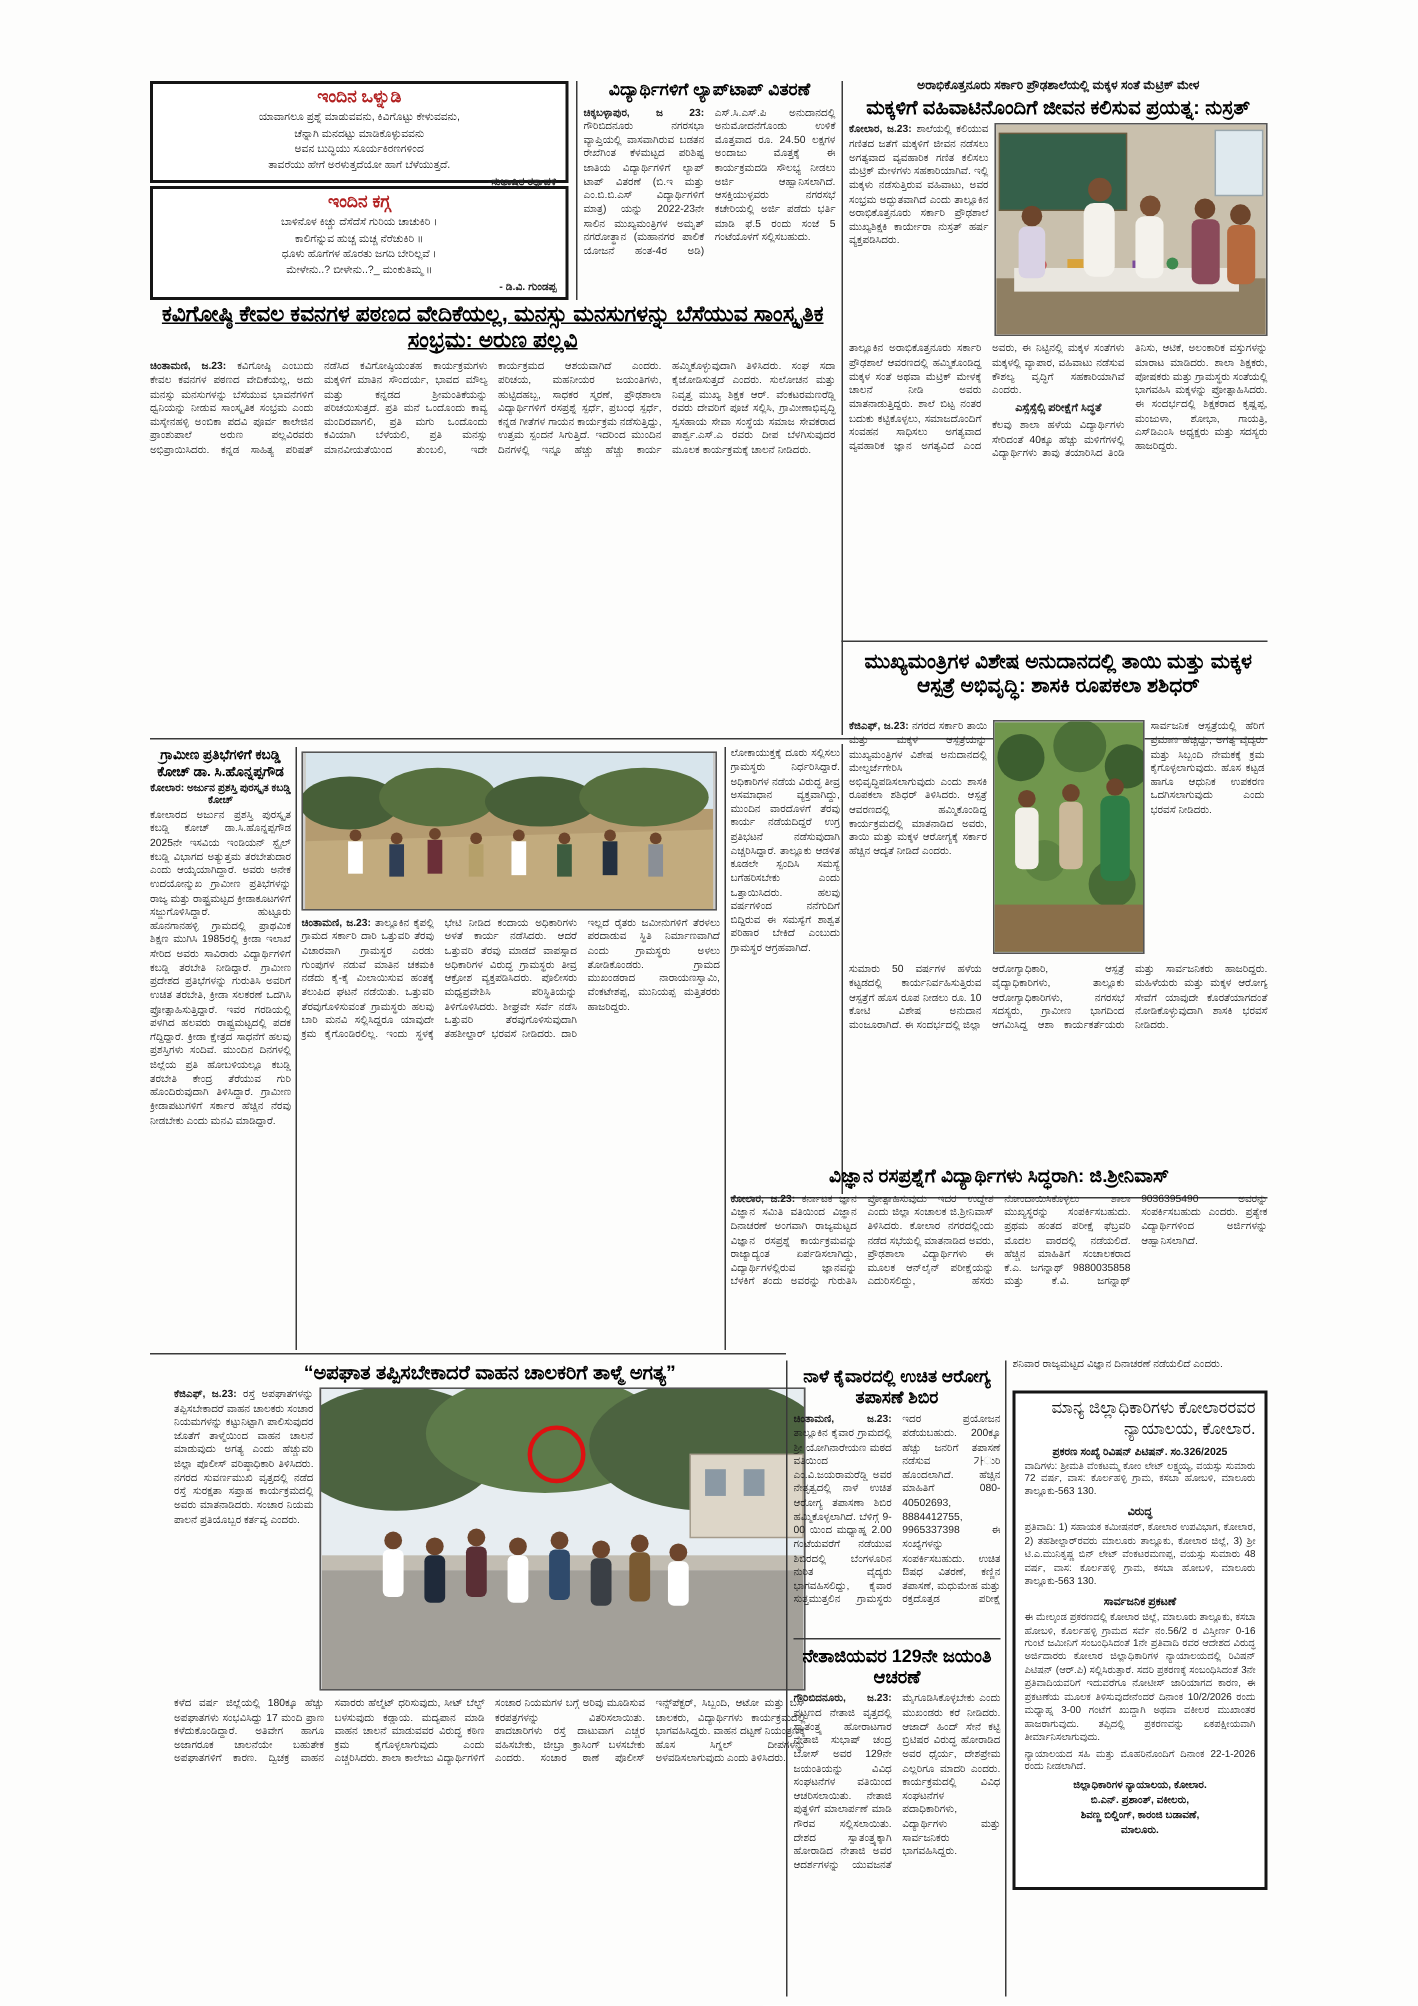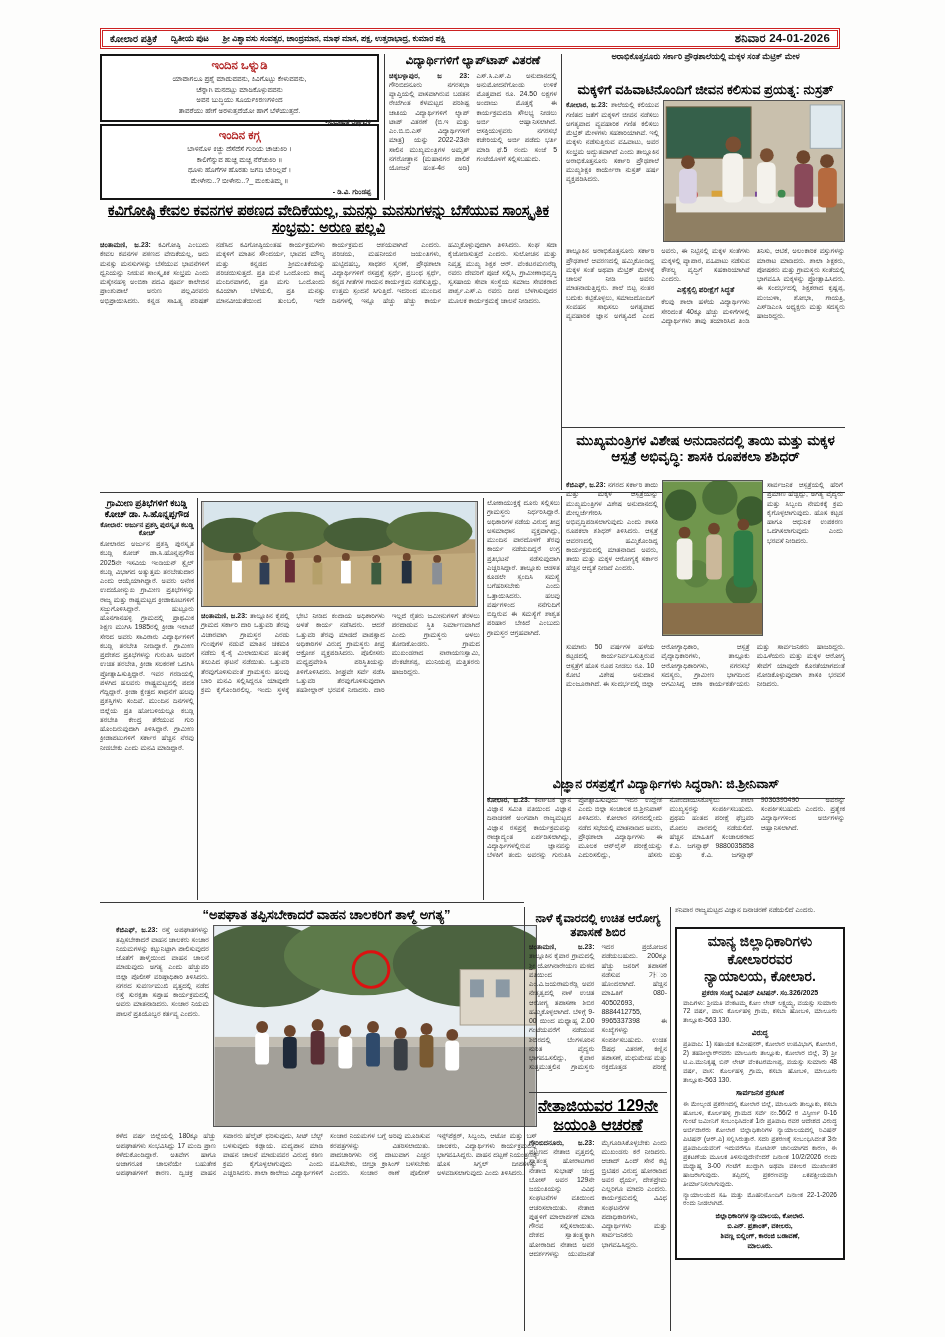--- a/index.html
+++ b/index.html
@@ -29,38 +29,32 @@
   .cols2{columns:2;column-gap:7px;}
   .cols3{columns:3;column-gap:7px;}
   .cols4{columns:4;column-gap:7px;}
   .hl{font-weight:700;text-align:center;color:#000;line-height:1.18;}
   .kicker{font-weight:700;text-align:center;font-size:8.2px;}
   .subhead{font-weight:700;text-align:center;font-size:7.4px;margin:2px 0;}
   .byline{font-weight:700;text-align:center;font-size:6.9px;margin:2px 0;}
   .photo{display:block;border:1px solid #555;background:#ccc;}
   
   .nbox{border:2px solid #151515;background:#fff;padding:4px 6px;}
-  .n-court{font-weight:700;text-align:center;font-size:14px;line-height:1.25;}
+  .n-court{font-weight:400;text-align:right;font-size:11px;line-height:1.25;}
   .n-case{font-weight:700;text-align:center;font-size:7px;margin:3px 0 2px;}
   .n-p{font-size:6.6px;line-height:1.35;text-align:justify;color:#1c1c1c;}
   .n-center{text-align:center;font-weight:700;font-size:7.4px;margin:3px 0;}
   .n-sign{text-align:center;font-weight:700;font-size:6.8px;line-height:1.45;margin-top:3px;}
 </style>
 </head>
 <body>
 
 <div class="canvas">
   <div class="page">
 
-    <div class="abs masthead">
-      <span class="mh-name">ಕೋಲಾರ ಪತ್ರಿಕೆ</span>
-      <span class="mh-page">ದ್ವಿತೀಯ ಪುಟ</span>
-      <span class="mh-pan">ಶ್ರೀ ವಿಶ್ವಾವಸು ಸಂವತ್ಸರ, ಚಾಂದ್ರಮಾನ, ಮಾಘ ಮಾಸ, ಪಕ್ಷ, ಉತ್ತರಾಭಾದ್ರ, ಕುಮಾರ ಪಕ್ಷಿ</span>
-      <span class="mh-date">ಶನಿವಾರ 24-01-2026</span>
-    </div>
 
     <div class="abs qbox" style="left:0;top:96px;width:279px;height:76px;">
       <div class="qtitle">ಇಂದಿನ ಕಗ್ಗ</div>
       <div class="qline">ಬಾಳಿನೊಳ ಕಿಚ್ಚು ದೆಸೆದೆಸೆ ಗುರಿಯ ಚಾಚುಕಿರಿ ।</div>
       <div class="qline">ಕಾಲಿಗೆನ್ನುವ ಹುಚ್ಚ ಮಚ್ಚ ನೆರೆಚುಕಿರಿ ॥</div>
       <div class="qline">ಧೂಳು ಹೊಗೆಗಳ ಹೊರತು ಜಗದಿ ಬೇರಿಲ್ಲವೆ ।</div>
       <div class="qline">ಮೇಳೇನು..? ಬೀಳೇನು..?_ ಮಂಕುತಿಮ್ಮ ॥</div>
       <div class="qattr">- ಡಿ.ವಿ. ಗುಂಡಪ್ಪ</div>
     </div>
 
@@ -80,21 +74,21 @@
       <div class="bt cols2" style="height:122px;">
         <span class="dl">ಚಿಕ್ಕಬಳ್ಳಾಪುರ, ಜ 23:</span>
         <span>ಗೌರಿಬಿದನೂರು ನಗರಸಭಾ ವ್ಯಾಪ್ತಿಯಲ್ಲಿ ವಾಸವಾಗಿರುವ ಬಡತನ ರೇಖೆಗಿಂತ ಕೆಳಮಟ್ಟದ ಪರಿಶಿಷ್ಟ ಜಾತಿಯ ವಿದ್ಯಾರ್ಥಿಗಳಿಗೆ ಲ್ಯಾಪ್ ಟಾಪ್ ವಿತರಣೆ (ಬಿ.ಇ ಮತ್ತು ಎಂ.ಬಿ.ಬಿ.ಎಸ್ ವಿದ್ಯಾರ್ಥಿಗಳಿಗೆ ಮಾತ್ರ) ಯನ್ನು 2022-23ನೇ ಸಾಲಿನ ಮುಖ್ಯಮಂತ್ರಿಗಳ ಅಮೃತ್ ನಗರೋತ್ಥಾನ (ಮಹಾನಗರ ಪಾಲಿಕೆ ಯೋಜನೆ ಹಂತ-4ರ ಅಡಿ) ಎಸ್.ಸಿ.ಎಸ್.ಪಿ ಅನುದಾನದಲ್ಲಿ ಅನುಮೋದನೆಗೊಂಡು ಉಳಿಕೆ ಮೊತ್ತವಾದ ರೂ. 24.50 ಲಕ್ಷಗಳ ಅಂದಾಜು ಮೊತ್ತಕ್ಕೆ ಈ ಕಾರ್ಯಕ್ರಮದಡಿ ಸೌಲಭ್ಯ ನೀಡಲು ಅರ್ಜಿ ಆಹ್ವಾನಿಸಲಾಗಿದೆ. ಆಸಕ್ತಿಯುಳ್ಳವರು ನಗರಸಭೆ ಕಚೇರಿಯಲ್ಲಿ ಅರ್ಜಿ ಪಡೆದು ಭರ್ತಿ ಮಾಡಿ ಫೆ.5 ರಂದು ಸಂಜೆ 5 ಗಂಟೆಯೊಳಗೆ ಸಲ್ಲಿಸಬಹುದು.</span>
       </div>
     </div>
 
     <div class="vr" style="left:461px;top:26px;height:436px;"></div>
 
     <div class="abs" style="left:466px;top:24px;width:279px;">
       <div class="kicker">ಅರಾಭಿಕೊತ್ತನೂರು ಸರ್ಕಾರಿ ಪ್ರೌಢಶಾಲೆಯಲ್ಲಿ ಮಕ್ಕಳ ಸಂತೆ ಮೆಟ್ರಿಕ್ ಮೇಳ</div>
-      <div class="hl" style="font-size:13px;margin:20px 0 3px;">ಮಕ್ಕಳಿಗೆ ವಹಿವಾಟಿನೊಂದಿಗೆ ಜೀವನ ಕಲಿಸುವ ಪ್ರಯತ್ನ: ನುಸ್ರತ್</div>
+      <div class="hl" style="font-size:13px;margin:2px 0 3px;">ಮಕ್ಕಳಿಗೆ ವಹಿವಾಟಿನೊಂದಿಗೆ ಜೀವನ ಕಲಿಸುವ ಪ್ರಯತ್ನ: ನುಸ್ರತ್</div>
       <div style="display:flex;gap:4px;">
         <div class="bt" style="width:93px;height:142px;overflow:hidden;">
           <span class="dl">ಕೋಲಾರ, ಜ.23:</span>
           <span>ಶಾಲೆಯಲ್ಲಿ ಕಲಿಯುವ ಗಣಿತದ ಜತೆಗೆ ಮಕ್ಕಳಿಗೆ ಜೀವನ ನಡೆಸಲು ಅಗತ್ಯವಾದ ವ್ಯವಹಾರಿಕ ಗಣಿತ ಕಲಿಸಲು ಮೆಟ್ರಿಕ್ ಮೇಳಗಳು ಸಹಕಾರಿಯಾಗಿವೆ. ಇಲ್ಲಿ ಮಕ್ಕಳು ನಡೆಸುತ್ತಿರುವ ವಹಿವಾಟು, ಅವರ ಸಂಭ್ರಮ ಅದ್ಭುತವಾಗಿದೆ ಎಂದು ತಾಲ್ಲೂಕಿನ ಅರಾಭಿಕೊತ್ತನೂರು ಸರ್ಕಾರಿ ಪ್ರೌಢಶಾಲೆ ಮುಖ್ಯಶಿಕ್ಷಕಿ ಕಾರ್ಯೇರಾ ನುಸ್ರತ್ ಹರ್ಷ ವ್ಯಕ್ತಪಡಿಸಿದರು.</span>
         </div>
         <svg class="photo" width="182" height="142" viewBox="0 0 182 142">
           <rect width="182" height="142" fill="#c9c0ad"></rect>
           <rect x="2" y="6" width="86" height="52" fill="#35604a" stroke="#6b5b3f"></rect>
           <rect x="148" y="4" width="32" height="44" fill="#dfe9ee" stroke="#9aa7ad"></rect>
           <rect x="0" y="104" width="182" height="38" fill="#8f7f63"></rect>
@@ -273,21 +267,21 @@
       <div class="hl" style="font-size:11.5px;">ನಾಳೆ ಕೈವಾರದಲ್ಲಿ ಉಚಿತ ಆರೋಗ್ಯ ತಪಾಸಣೆ ಶಿಬಿರ</div>
       <div class="bt cols2" style="height:132px;margin-top:3px;overflow:hidden;">
         <span class="dl">ಚಿಂತಾಮಣಿ, ಜ.23:</span>
         <span>ತಾಲ್ಲೂಕಿನ ಕೈವಾರ ಗ್ರಾಮದಲ್ಲಿ ಶ್ರೀ ಯೋಗಿನಾರೇಯಣ ಮಠದ ವತಿಯಿಂದ ಎಂ.ವಿ.ಜಯರಾಮರೆಡ್ಡಿ ಅವರ ನೇತೃತ್ವದಲ್ಲಿ ನಾಳೆ ಉಚಿತ ಆರೋಗ್ಯ ತಪಾಸಣಾ ಶಿಬಿರ ಹಮ್ಮಿಕೊಳ್ಳಲಾಗಿದೆ. ಬೆಳಿಗ್ಗೆ 9-00 ಯಿಂದ ಮಧ್ಯಾಹ್ನ 2.00 ಗಂಟೆಯವರೆಗೆ ನಡೆಯುವ ಶಿಬಿರದಲ್ಲಿ ಬೆಂಗಳೂರಿನ ನುರಿತ ವೈದ್ಯರು ಭಾಗವಹಿಸಲಿದ್ದು, ಕೈವಾರ ಸುತ್ತಮುತ್ತಲಿನ ಗ್ರಾಮಸ್ಥರು ಇದರ ಪ್ರಯೋಜನ ಪಡೆಯಬಹುದು. 200ಕ್ಕೂ ಹೆಚ್ಚು ಜನರಿಗೆ ತಪಾಸಣೆ ನಡೆಸುವ 가ುರಿ ಹೊಂದಲಾಗಿದೆ. ಹೆಚ್ಚಿನ ಮಾಹಿತಿಗೆ 080-40502693, 8884412755, 9965337398 ಈ ಸಂಖ್ಯೆಗಳನ್ನು ಸಂಪರ್ಕಿಸಬಹುದು. ಉಚಿತ ಔಷಧ ವಿತರಣೆ, ಕಣ್ಣಿನ ತಪಾಸಣೆ, ಮಧುಮೇಹ ಮತ್ತು ರಕ್ತದೊತ್ತಡ ಪರೀಕ್ಷೆ ನಡೆಯಲಿದೆ ಎಂದು ಆಯೋಜಕರು ತಿಳಿಸಿದ್ದಾರೆ.</span>
       </div>
     </div>
 
     <div class="hr" style="left:429px;top:1064px;width:138px;"></div>
 
     <div class="abs" style="left:429px;top:1069px;width:138px;">
-      <div class="hl" style="font-size:16px;text-decoration:underline;">ನೇತಾಜಿಯವರ 129ನೇ ಜಯಂತಿ ಆಚರಣೆ</div>
+      <div class="hl" style="font-size:12px;">ನೇತಾಜಿಯವರ 129ನೇ ಜಯಂತಿ ಆಚರಣೆ</div>
       <div class="bt cols2" style="height:200px;margin-top:3px;overflow:hidden;">
         <span class="dl">ಗೌರಿಬಿದನೂರು, ಜ.23:</span>
         <span>ಪಟ್ಟಣದ ನೇತಾಜಿ ವೃತ್ತದಲ್ಲಿ ಸ್ವಾತಂತ್ರ್ಯ ಹೋರಾಟಗಾರ ನೇತಾಜಿ ಸುಭಾಷ್ ಚಂದ್ರ ಬೋಸ್ ಅವರ 129ನೇ ಜಯಂತಿಯನ್ನು ವಿವಿಧ ಸಂಘಟನೆಗಳ ವತಿಯಿಂದ ಆಚರಿಸಲಾಯಿತು. ನೇತಾಜಿ ಪುತ್ಥಳಿಗೆ ಮಾಲಾರ್ಪಣೆ ಮಾಡಿ ಗೌರವ ಸಲ್ಲಿಸಲಾಯಿತು. ದೇಶದ ಸ್ವಾತಂತ್ರ್ಯಕ್ಕಾಗಿ ಹೋರಾಡಿದ ನೇತಾಜಿ ಅವರ ಆದರ್ಶಗಳನ್ನು ಯುವಜನತೆ ಮೈಗೂಡಿಸಿಕೊಳ್ಳಬೇಕು ಎಂದು ಮುಖಂಡರು ಕರೆ ನೀಡಿದರು. ಆಜಾದ್ ಹಿಂದ್ ಸೇನೆ ಕಟ್ಟಿ ಬ್ರಿಟಿಷರ ವಿರುದ್ಧ ಹೋರಾಡಿದ ಅವರ ಧೈರ್ಯ, ದೇಶಪ್ರೇಮ ಎಲ್ಲರಿಗೂ ಮಾದರಿ ಎಂದರು. ಕಾರ್ಯಕ್ರಮದಲ್ಲಿ ವಿವಿಧ ಸಂಘಟನೆಗಳ ಪದಾಧಿಕಾರಿಗಳು, ವಿದ್ಯಾರ್ಥಿಗಳು ಮತ್ತು ಸಾರ್ವಜನಿಕರು ಭಾಗವಹಿಸಿದ್ದರು.</span>
       </div>
     </div>
 
     <div class="vr" style="left:570px;top:879px;height:424px;"></div>
 
     <div class="abs bt" style="left:575px;top:877px;width:170px;height:18px;overflow:hidden;">ಶನಿವಾರ ರಾಜ್ಯಮಟ್ಟದ ವಿಜ್ಞಾನ ದಿನಾಚರಣೆ ನಡೆಯಲಿದೆ ಎಂದರು.</div>
 

